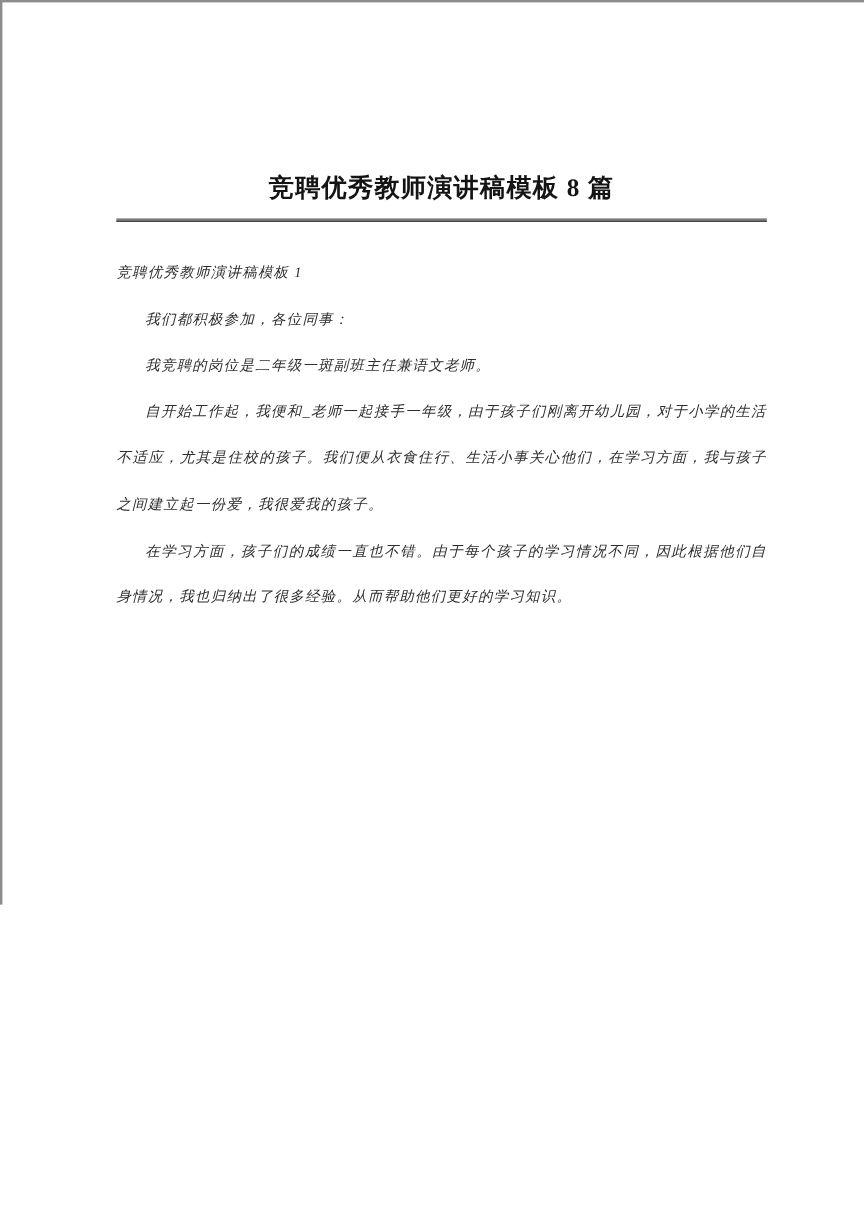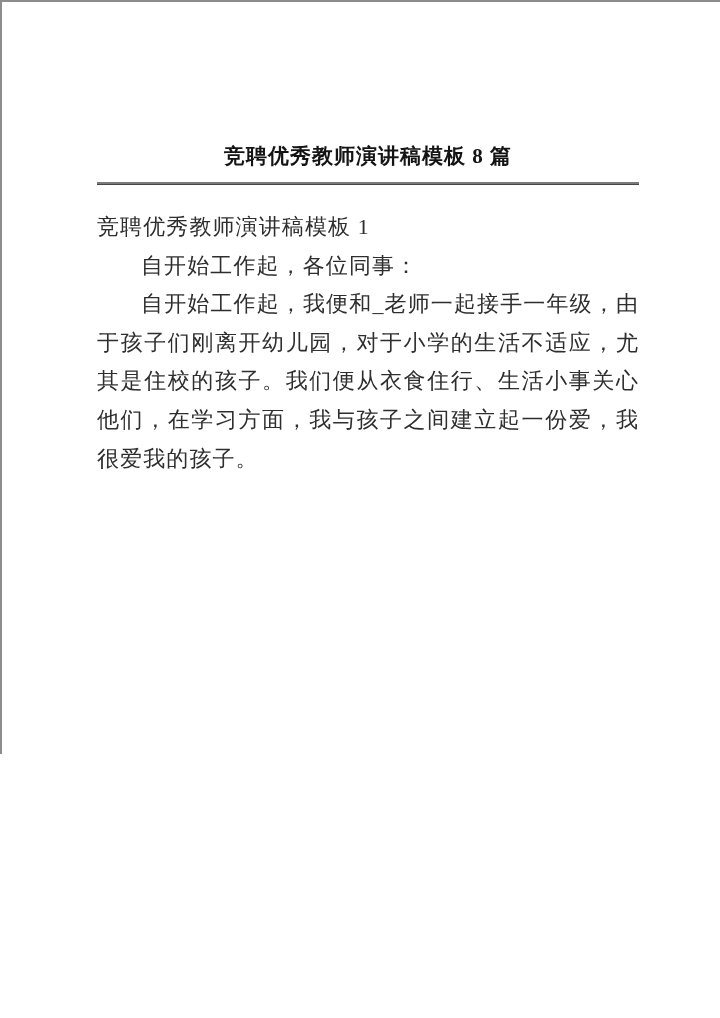--- a/index.html
+++ b/index.html
@@ -34,25 +34,26 @@
     line-height: 26px;
   }
   .title-divider {
     margin-top: 13px;
     height: 2px;
     background: #7a7a7a;
     border-bottom: 1px solid #474747;
   }
   .doc-body {
     margin-top: 23px;
-    font-size: 22px;
+    font-size: 12px;
     line-height: 38.6px;
     letter-spacing: 1.1px;
     color: #2e2e2e;
     text-align: justify;
+    font-style: italic;
   }
   .doc-body p {
     margin: 0;
     padding: 0;
   }
   .section-heading {
     text-indent: 0;
   }
   .para {
     text-indent: 2em;
@@ -60,17 +61,19 @@
 </style>
 </head>
 <body>
 
 <div class="page">
   <div class="content">
     <div class="doc-title">竞聘优秀教师演讲稿模板 8 篇</div>
     <div class="title-divider"></div>
     <div class="doc-body">
       <p class="section-heading">竞聘优秀教师演讲稿模板 1</p>
-      <p class="para">自开始工作起，各位同事：</p>
+      <p class="para">我们都积极参加，各位同事：</p>
+      <p class="para">我竞聘的岗位是二年级一斑副班主任兼语文老师。</p>
       <p class="para">自开始工作起，我便和_老师一起接手一年级，由于孩子们刚离开幼儿园，对于小学的生活不适应，尤其是住校的孩子。我们便从衣食住行、生活小事关心他们，在学习方面，我与孩子之间建立起一份爱，我很爱我的孩子。</p>
+      <p class="para">在学习方面，孩子们的成绩一直也不错。由于每个孩子的学习情况不同，因此根据他们自身情况，我也归纳出了很多经验。从而帮助他们更好的学习知识。</p>
     </div>
   </div>
 </div>
 
 </body></html>

